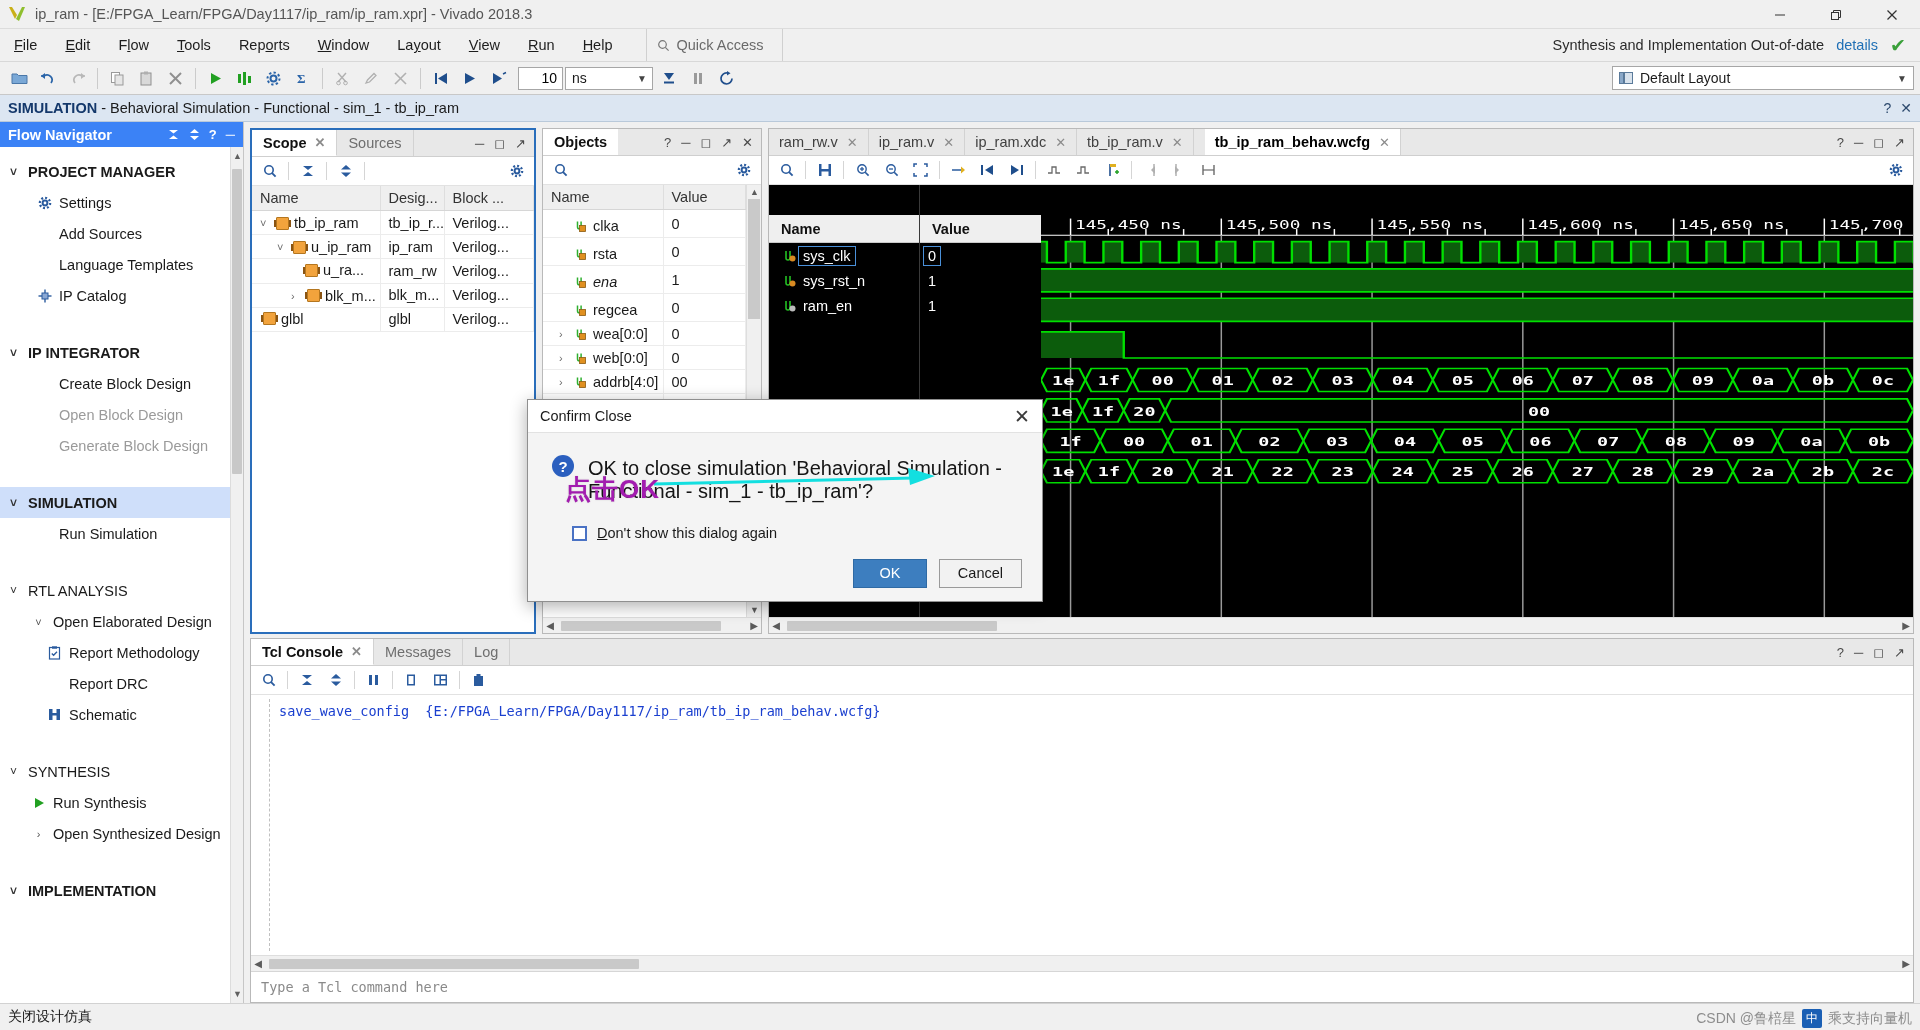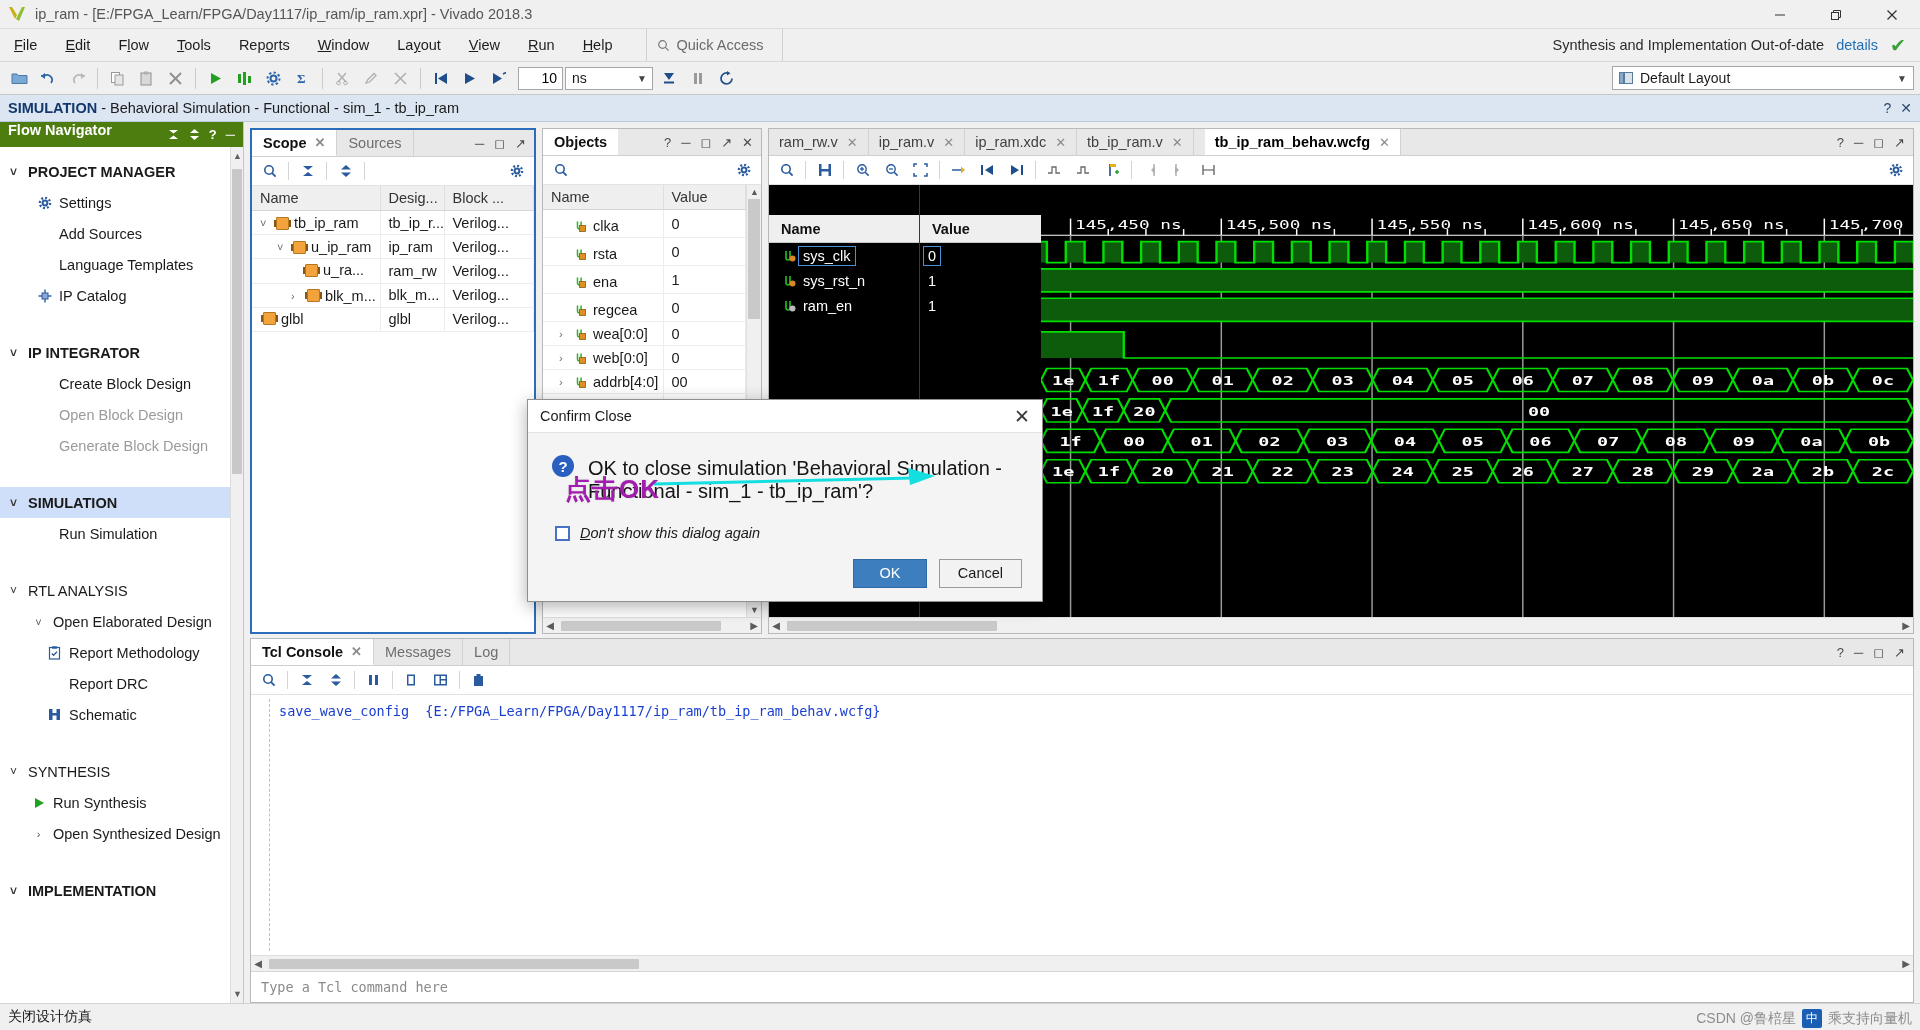--- a/index.html
+++ b/index.html
@@ -73,21 +73,21 @@
   .subheader .lbl { font-weight:bold; color:#14386b; }
   .subheader .rest { color:#1b1b1b; margin-left:4px; }
   .subheader .right { margin-left:auto; display:flex; gap:9px; color:#2d4a6e; font-size:14px; }
 
   
   .body { flex:1; display:flex; min-height:0; position:relative; }
 
   
   .flownav { width:244px; background:#fff; border-right:1px solid #c6c6c6; display:flex; flex-direction:column; }
   .flownav-hd {
-    height:25px; background:#4d7c0f; color:#fff; display:flex; 
+    height:25px; background:#3b82f6; color:#fff; display:flex; align-items:center;
     padding:0 8px; font-weight:bold; font-size:14.5px;
   }
   .flownav-hd .tools { margin-left:auto; display:flex; gap:9px; align-items:center; font-size:13px; }
   .flownav-body { flex:1; overflow:hidden; padding-top:9px; position:relative; }
   .fn-group { display:flex; align-items:center; height:31px; padding-left:10px; font-weight:bold; font-size:14.5px; }
   .fn-group.sel { background:#cfdffa; }
   .fn-group .chev { width:18px; color:#333; font-size:12px; }
   .fn-item { display:flex; align-items:center; height:31px; padding-left:36px; font-size:14.5px; gap:6px; }
   .fn-item.ind { padding-left:30px; }
   .fn-item.ind2 { padding-left:46px; }
@@ -200,21 +200,21 @@
     font-size:14.5px; color:#1a1a1a; border-bottom:1px solid #e2e2e2;
   }
   .dlg-title .x { margin-left:auto; font-size:19px; color:#3b3b3b; }
   .dlg-body { flex:1; padding:22px 20px 0 24px; }
   .dlg-msg { display:flex; align-items:flex-start; gap:14px; }
   .q-icon {
     width:22px; height:22px; border-radius:50%; background:#2b5fbf; color:#fff;
     display:flex; align-items:center; justify-content:center; font-weight:bold; font-size:15px; flex:none;
   }
   .dlg-msg .txt { font-size:20px; color:#151515; padding-top:2px; }
-  .dlg-check { display:flex; align-items:flex-end; gap:10px; margin-top:22px; margin-left:3px; font-size:14.5px;font-style:italic; }
+  .dlg-check { display:flex; align-items:flex-end; gap:10px; margin-top:22px; margin-left:20px; font-size:14.5px; }
   .cbx { width:15px; height:15px; border:2px solid #4a72c4; background:#fff; }
   .dlg-foot { height:56px; display:flex; align-items:center; padding:0 20px; position:relative; }
   .btn {
     height:29px; min-width:76px; padding:0 18px; font-size:14.5px; display:flex;
     align-items:center; justify-content:center; border:1px solid #9a9a9a; background:#f2f2f2;
   }
   .btn.primary { background:#3d7ebf; color:#fff; border:1px solid #2f6aa4; min-width:74px; }
   .dlg-foot .spacer { flex:1; }
   .dlg-foot .btns { display:flex; gap:12px; }
 
@@ -760,21 +760,21 @@
                           <span class="chev-r"></span>
                           <span><svg width="13" height="13" viewBox="0 0 13 13" style="vertical-align:-2px">
                               <path d="M2.5 1.5 v5.5 a1.8 1.8 0 0 0 3.6 0 v-5.5" fill="none" stroke="#2faf2f" stroke-width="1.5"></path>
                               <rect x="4.5" y="5.5" width="6" height="6" fill="#e09020" stroke="#8a5a10" stroke-width="0.8"></rect>
                             </svg></span>
                           <span>rsta</span>
                         </span></td>
                       <td>0</td>
                     </tr>
                     <tr>
-                      <td><span class="tw" style="padding-left: 8px;">
+                      <td><span class="tw" style="padding-left: 8px; font-style: italic;">
                           <span class="chev-r"></span>
                           <span><svg width="13" height="13" viewBox="0 0 13 13" style="vertical-align:-2px">
                               <path d="M2.5 1.5 v5.5 a1.8 1.8 0 0 0 3.6 0 v-5.5" fill="none" stroke="#2faf2f" stroke-width="1.5"></path>
                               <rect x="4.5" y="5.5" width="6" height="6" fill="#e09020" stroke="#8a5a10" stroke-width="0.8"></rect>
                             </svg></span>
                           <span>ena</span>
                         </span></td>
                       <td>1</td>
                     </tr>
                     <tr>

